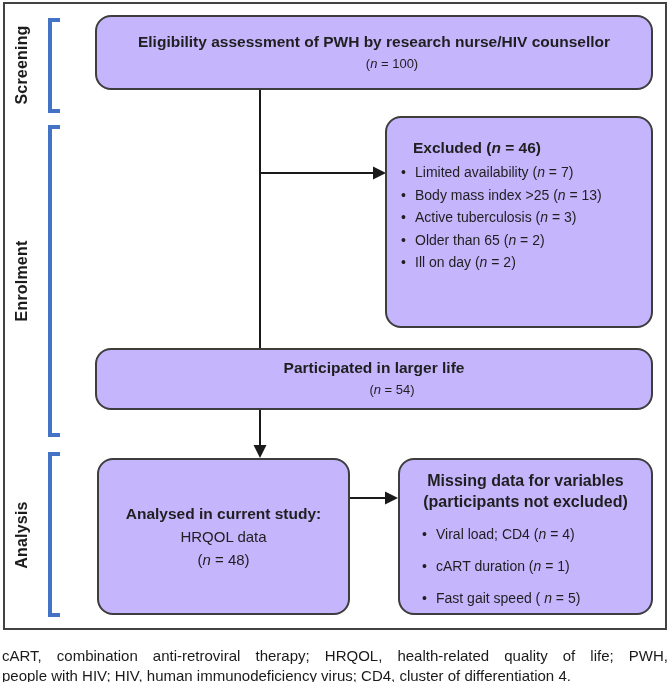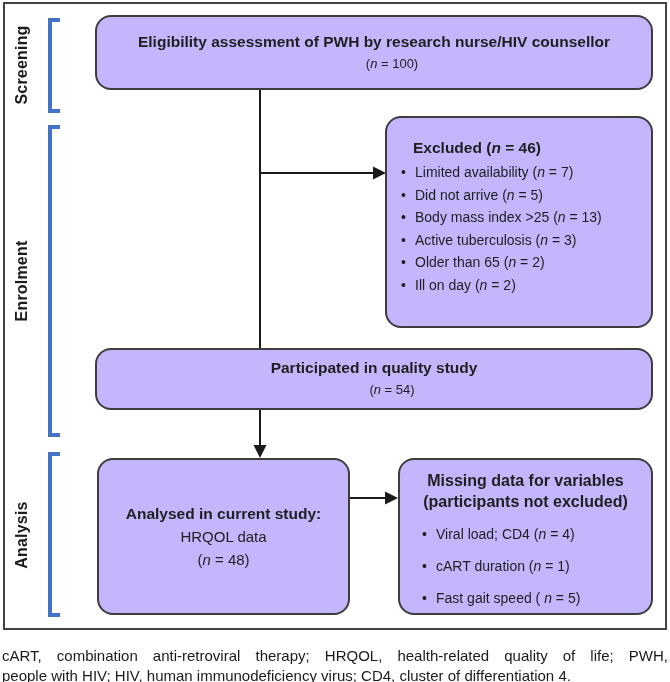--- a/index.html
+++ b/index.html
@@ -141,30 +141,29 @@
 
   <div class="box screening-box center-col">
     <div class="box-title">Eligibility assessment of PWH by research nurse/HIV counsellor</div>
     <div class="box-n">(<i>n</i> = 100)</div>
   </div>
 
   <div class="box excluded-box">
     <div class="excluded-title">Excluded (<i>n</i> = 46)</div>
     <ul class="flow-list">
         <li>Limited availability (<i>n</i> = 7)</li>
-        <li>Did not arrive (<i>n</i> = 5)</li>
         <li>Body mass index &gt;25 (<i>n</i> = 13)</li>
         <li>Active tuberculosis (<i>n</i> = 3)</li>
         <li>Older than 65 (<i>n</i> = 2)</li>
         <li>Ill on day (<i>n</i> = 2)</li>
       </ul>
   </div>
 
   <div class="box participated-box center-col">
-    <div class="box-title">Participated in quality study</div>
+    <div class="box-title">Participated in larger life</div>
     <div class="box-n">(<i>n</i> = 54)</div>
   </div>
 
   <div class="box analysed-box center-col">
     <div class="box-title">Analysed in current study:</div>
     <div class="box-line">HRQOL data</div>
     <div class="box-line">(<i>n</i> = 48)</div>
   </div>
 
   <div class="box missing-box">

